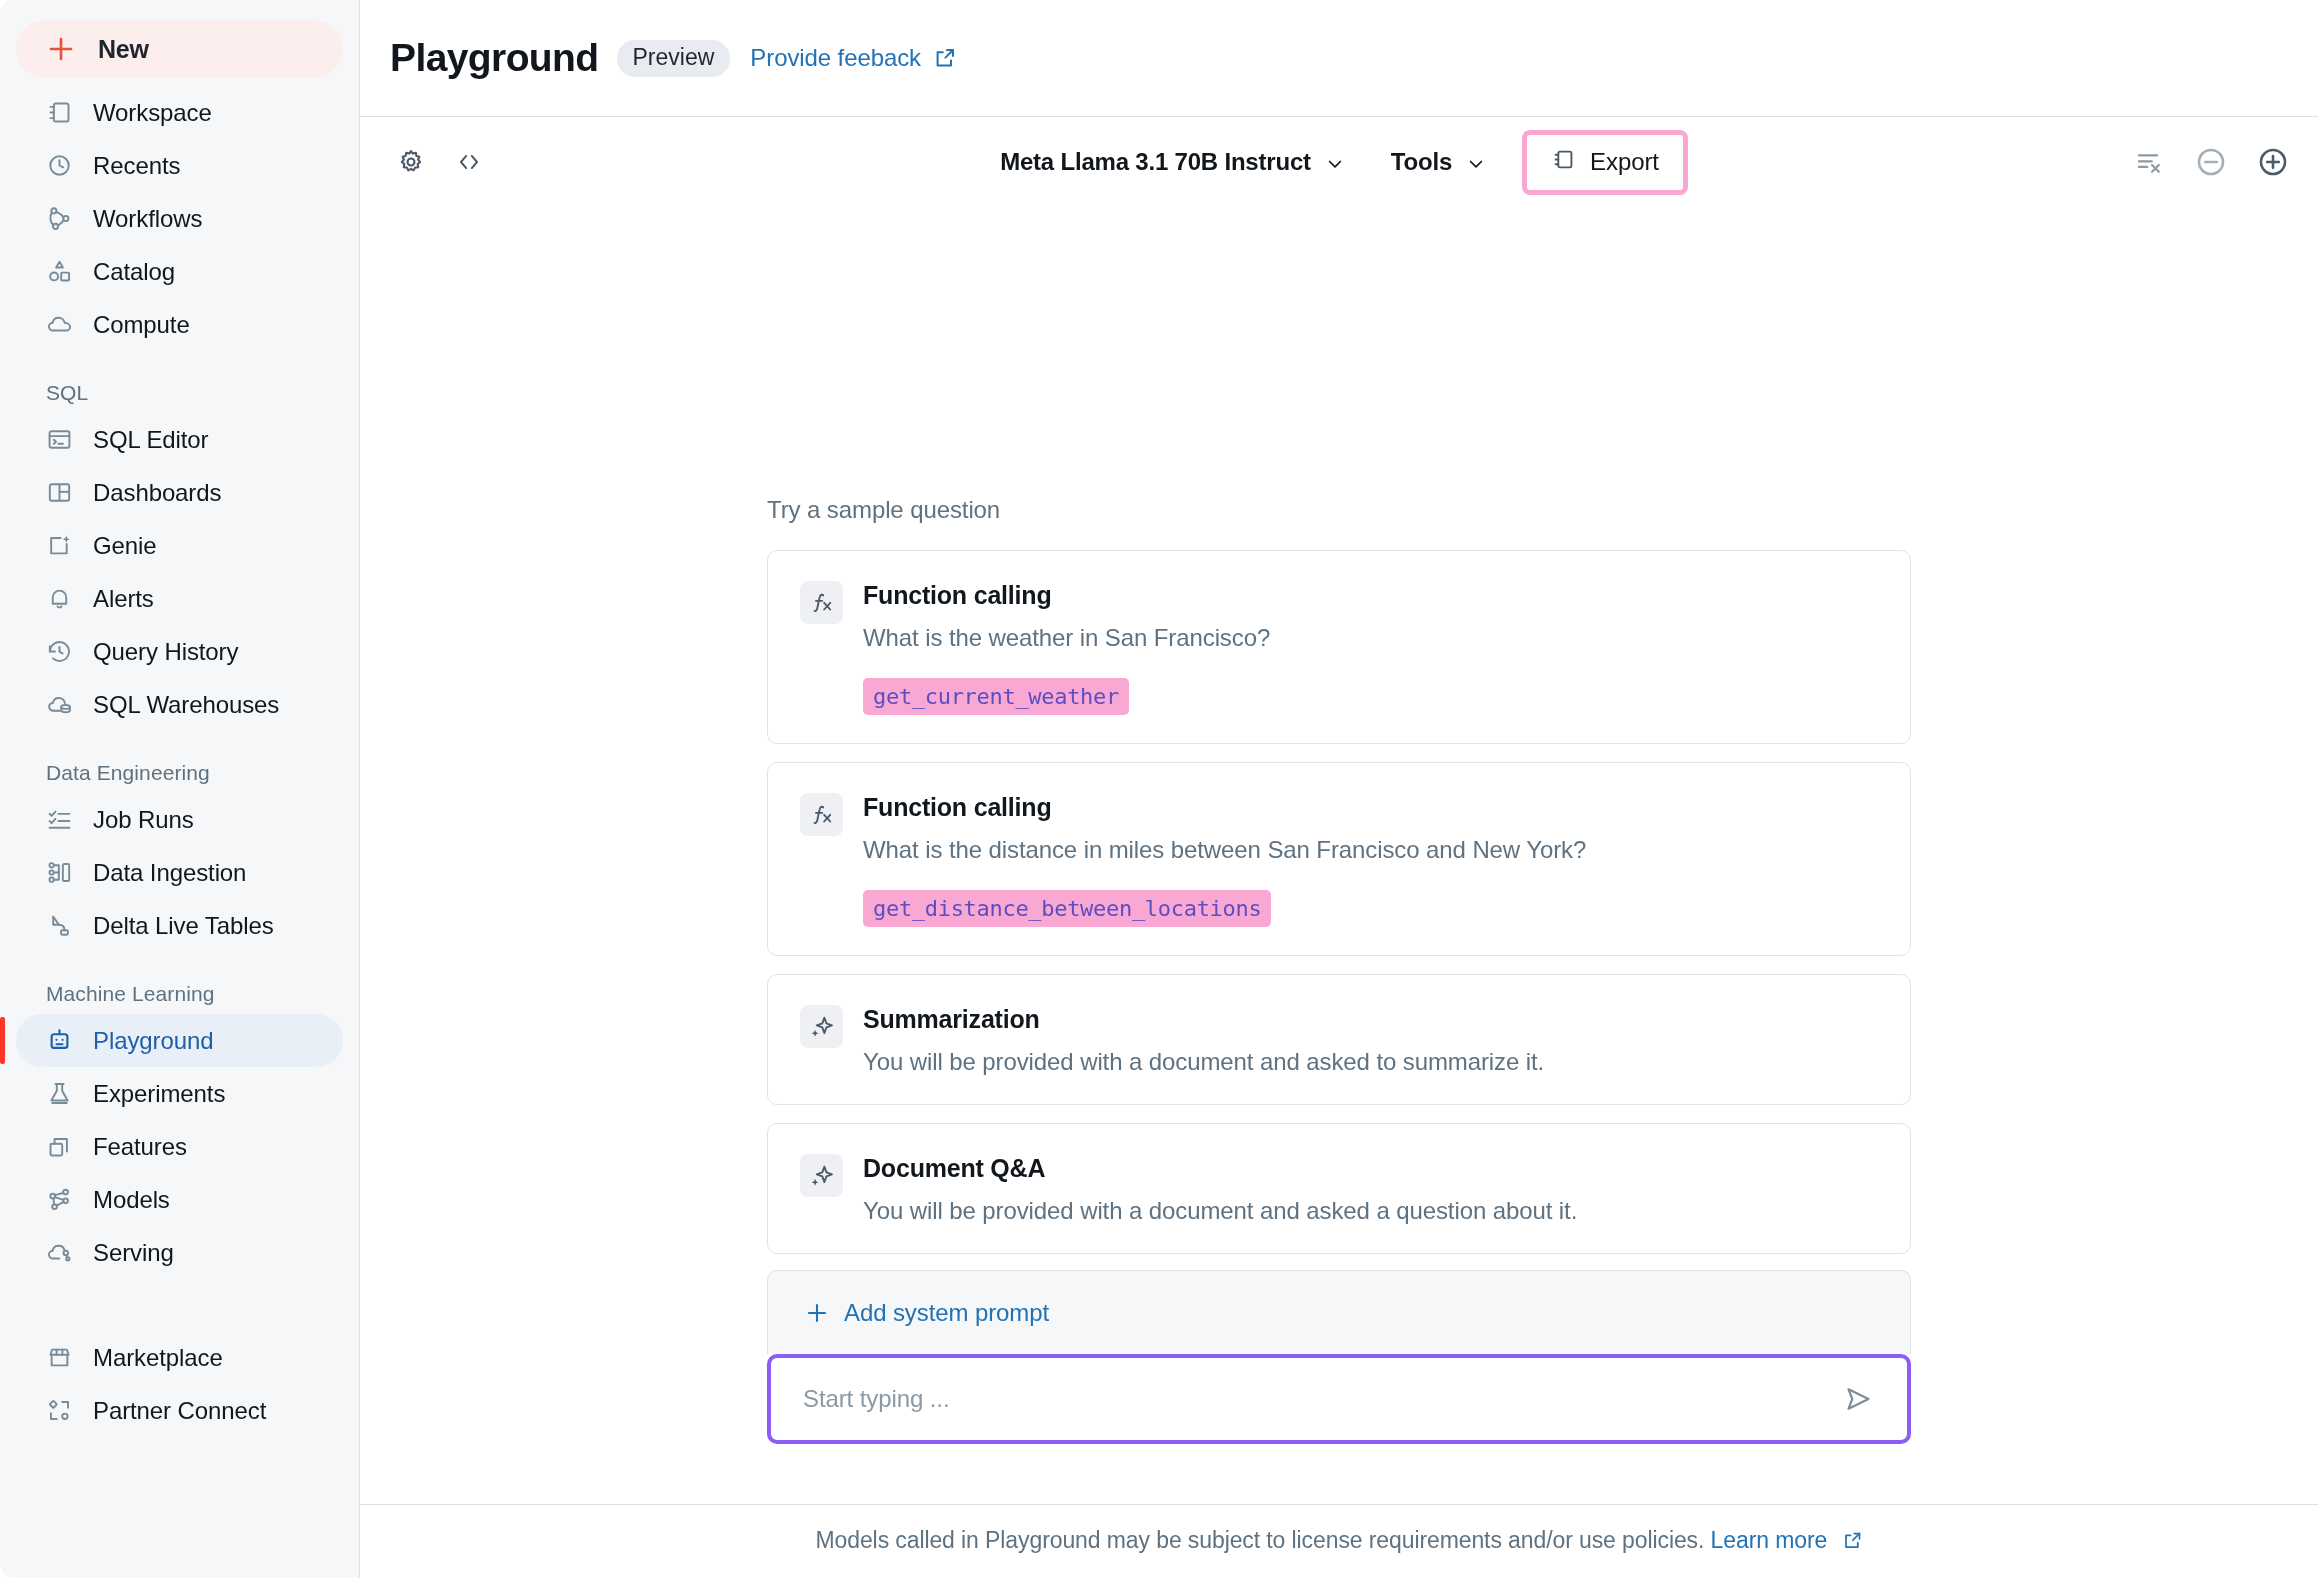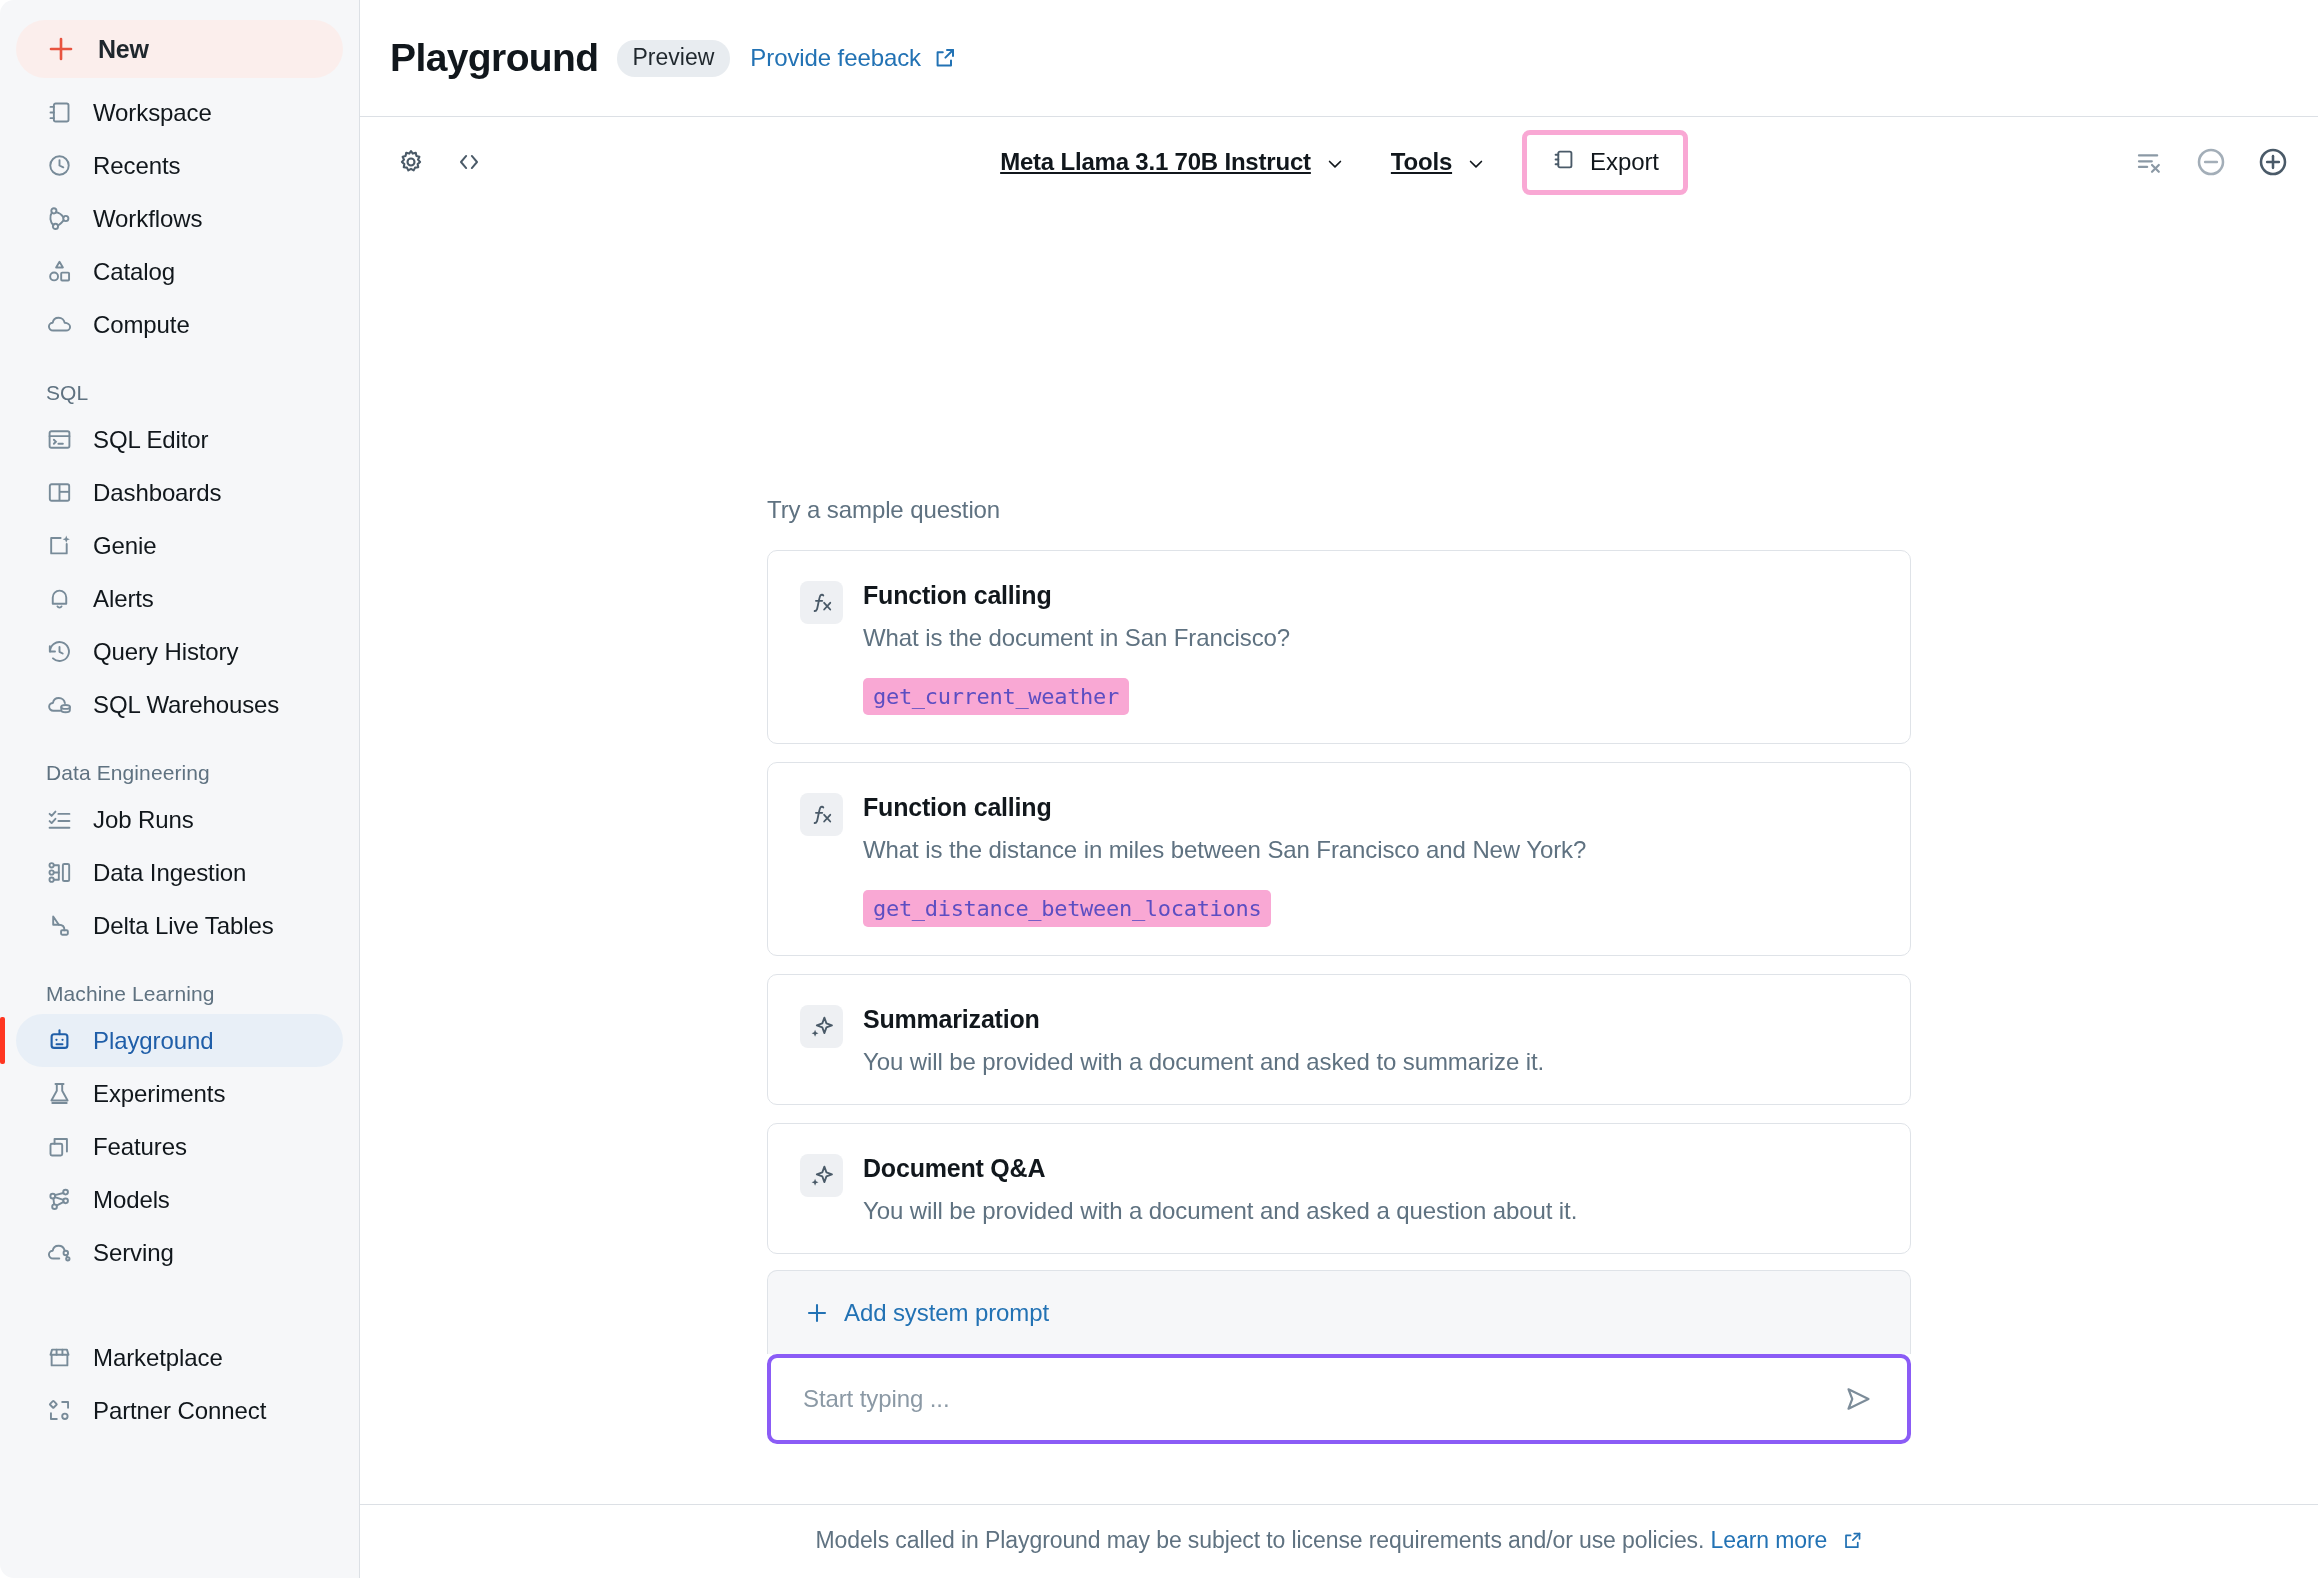--- a/index.html
+++ b/index.html
@@ -162,21 +162,20 @@
   .tb-center > * { pointer-events: auto; }
   .model-select, .tools-select {
     display: flex; align-items: center; gap: 14px;
     cursor: pointer;
     font-size: 24px;
     font-weight: 700;
     color: #11171c;
     letter-spacing: -0.2px;
     padding: 8px 10px;
     border-radius: 6px;
-    text-decoration: underline;
   }
   .chev { width: 20px; height: 20px; display:block; }
   .export-btn {
     display: flex; align-items: center; gap: 14px;
     border: 5px solid #f9a8d4;
     border-radius: 8px;
     padding: 12px 24px;
     cursor: pointer;
     background: #fff;
     font-size: 24px;
@@ -692,21 +691,21 @@
           <span class="card-ico">
             <svg viewBox="0 0 24 24" width="26" height="26" fill="none" stroke="#4a5a68" stroke-width="1.7" stroke-linecap="round" stroke-linejoin="round">
               <path d="M5.2 19.4 C5.2 19.4 6.6 19.6 7.4 17.6 C8.2 15.6 9.4 6.4 10.6 5 C11.5 4 12.8 4.4 13.2 5"></path>
               <line x1="6.4" y1="10" x2="12.2" y2="10"></line>
               <line x1="14" y1="11.8" x2="19.6" y2="18"></line>
               <line x1="19.6" y1="11.8" x2="14" y2="18"></line>
             </svg>
           </span>
           <div class="card-body">
             <div class="card-title">Function calling</div>
-            <div class="card-desc">What is the document in San Francisco?</div>
+            <div class="card-desc">What is the weather in San Francisco?</div>
             <span class="code-tag">get_current_weather</span>
           </div>
         </div>
 
         <div class="card">
           <span class="card-ico">
             <svg viewBox="0 0 24 24" width="26" height="26" fill="none" stroke="#4a5a68" stroke-width="1.7" stroke-linecap="round" stroke-linejoin="round">
               <path d="M5.2 19.4 C5.2 19.4 6.6 19.6 7.4 17.6 C8.2 15.6 9.4 6.4 10.6 5 C11.5 4 12.8 4.4 13.2 5"></path>
               <line x1="6.4" y1="10" x2="12.2" y2="10"></line>
               <line x1="14" y1="11.8" x2="19.6" y2="18"></line>

